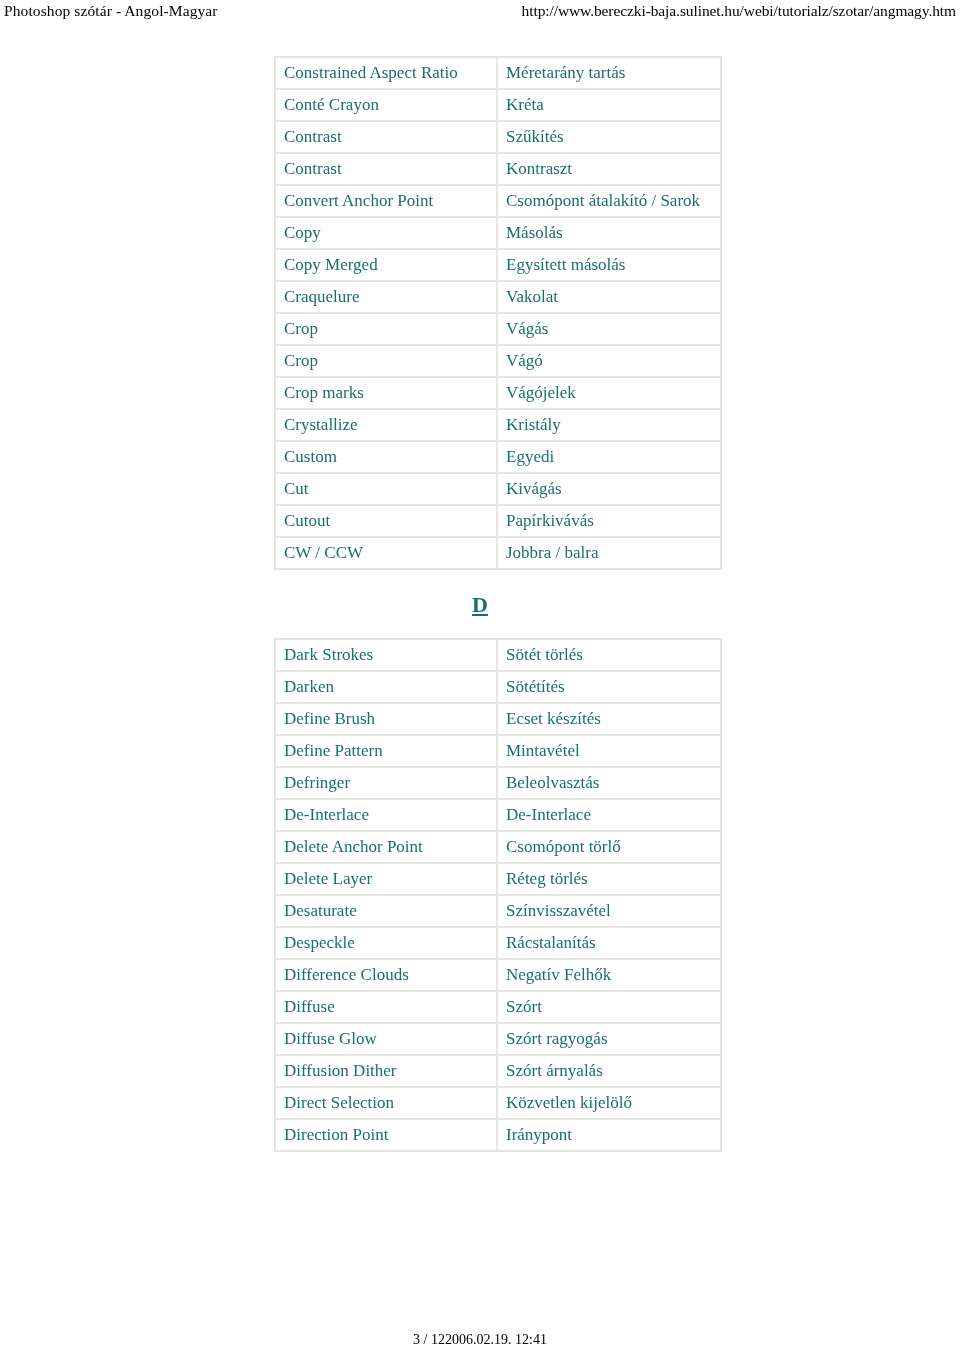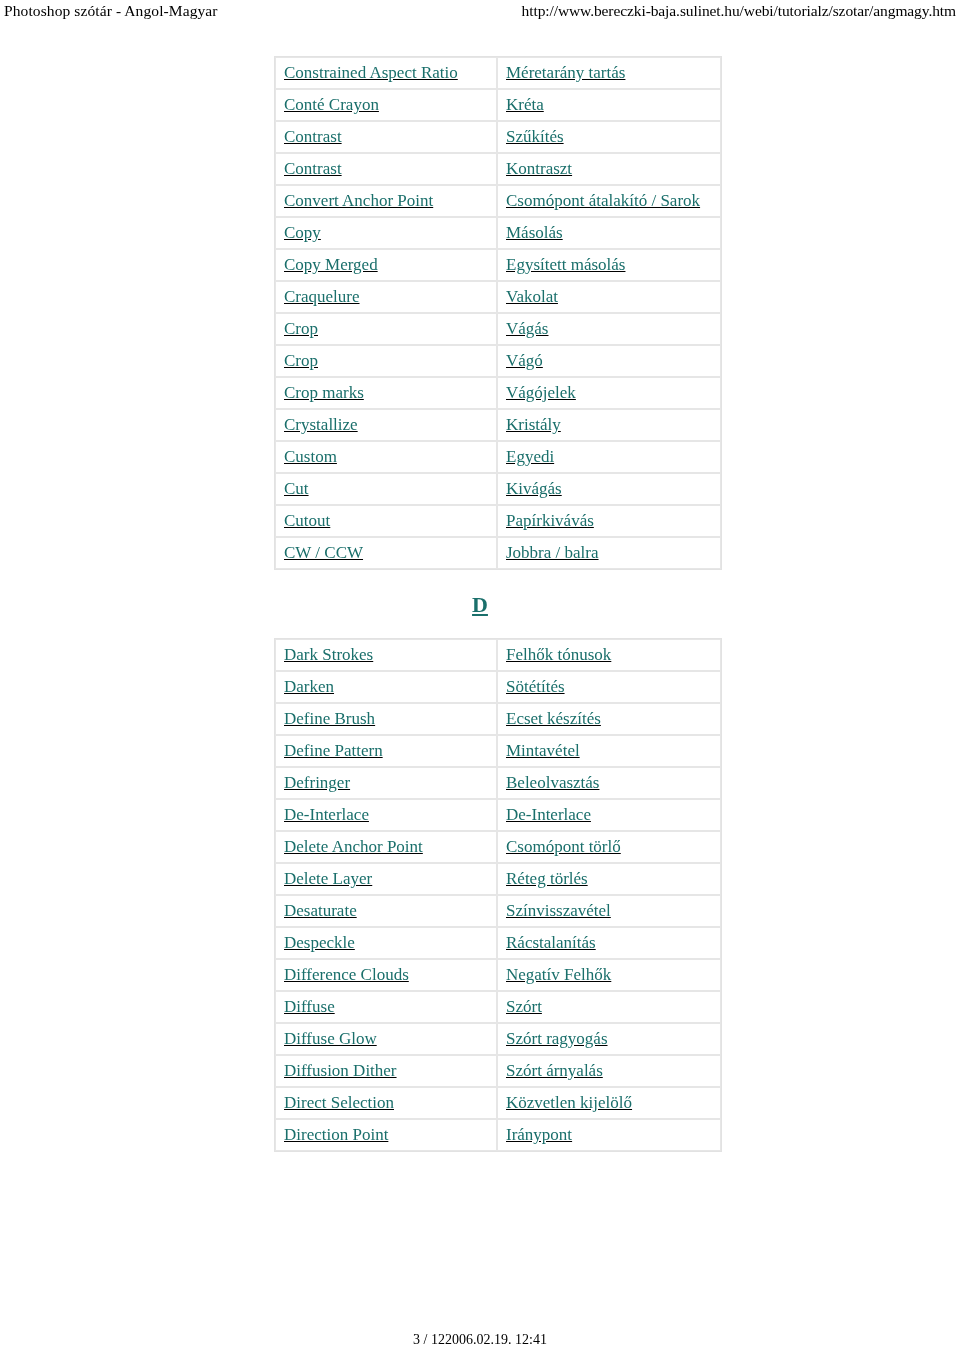--- a/index.html
+++ b/index.html
@@ -62,21 +62,20 @@
   }
 
   .glossary-table {
     width: 412px;
     margin: 0 0 0 274px;
     border-collapse: separate;
     border-spacing: 0;
     table-layout: fixed;
     border: 1px solid #e2e2e2;
     background: #ffffff;
-    text-decoration: underline;
   }
   .glossary-table td {
     border: 1px solid #e6e6e6;
     padding: 4px 8px 5px 8px;
     vertical-align: middle;
     color: #1a6f6b;
     font-size: 17px;
     line-height: 21px;
     font-family: "Liberation Serif", "DejaVu Serif", serif;
   }
@@ -175,21 +174,21 @@
             <td class="col-en">CW / CCW</td>
             <td class="col-hu">Jobbra / balra</td>
           </tr>
         </tbody>
       </table>
       <div class="letter-heading"><a href="#">D</a></div>
       <table class="glossary-table">
         <tbody>
           <tr>
             <td class="col-en">Dark Strokes</td>
-            <td class="col-hu">Felhők tónusok</td>
+            <td class="col-hu">Sötét törlés</td>
           </tr>
           <tr>
             <td class="col-en">Darken</td>
             <td class="col-hu">Sötétítés</td>
           </tr>
           <tr>
             <td class="col-en">Define Brush</td>
             <td class="col-hu">Ecset készítés</td>
           </tr>
           <tr>

